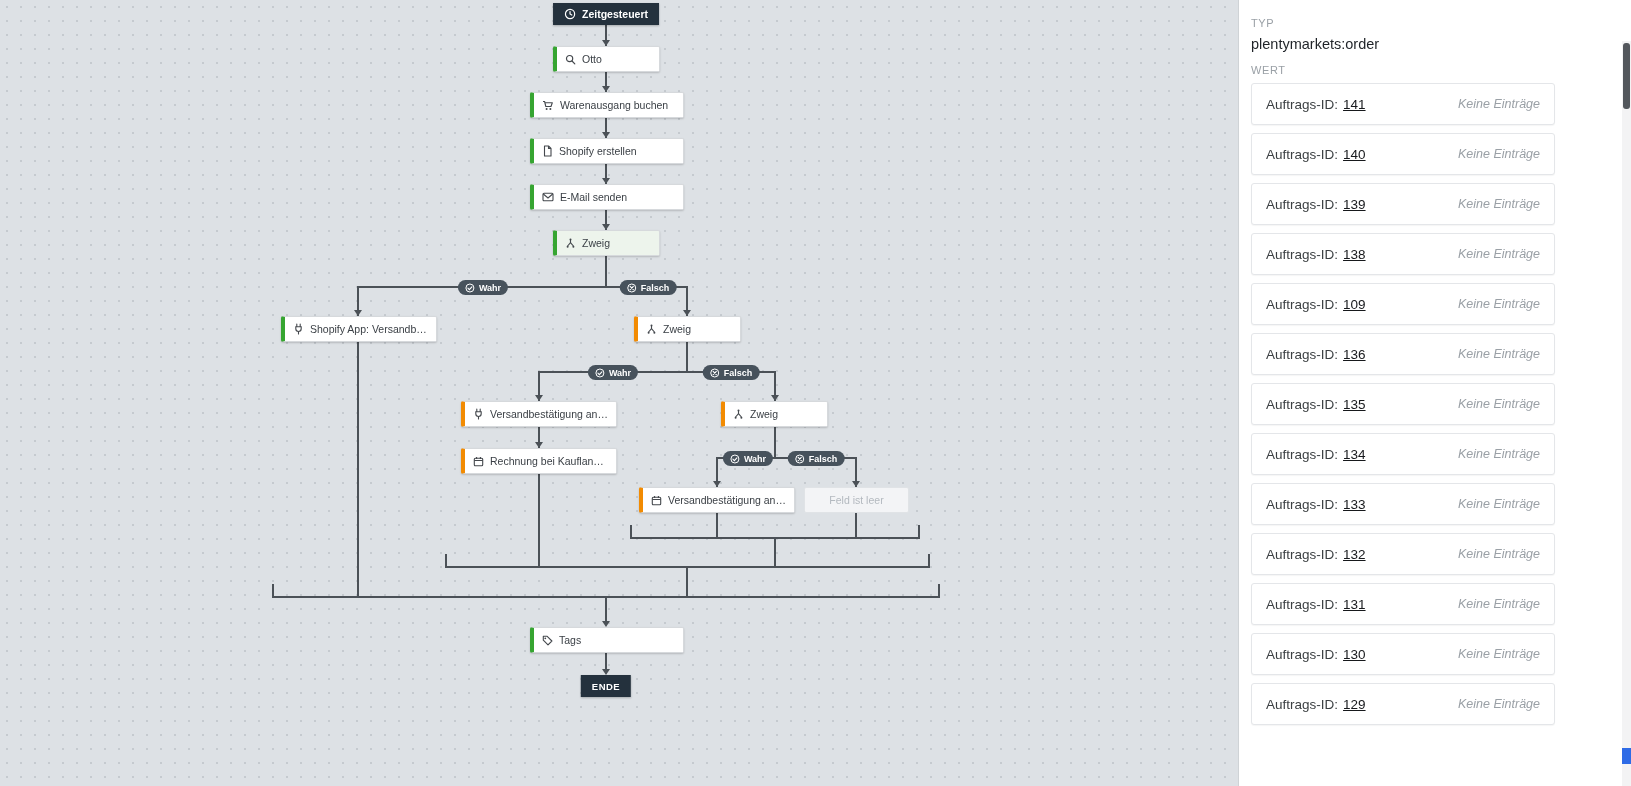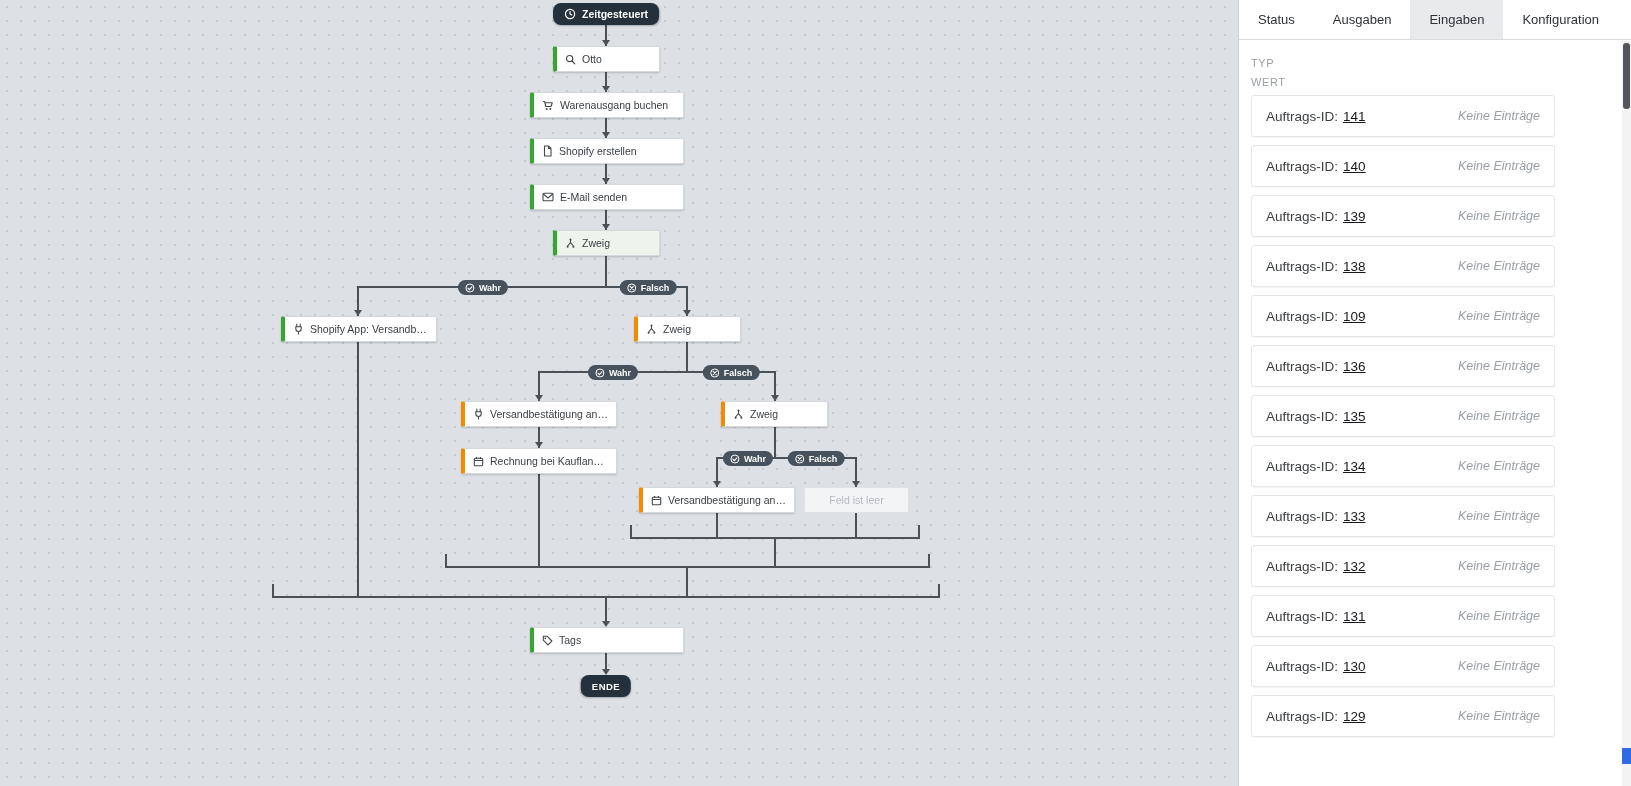--- a/index.html
+++ b/index.html
@@ -25,21 +25,21 @@
     font-size:10.5px; color:#3b4046; white-space:nowrap;
   }
   .node .lbl { overflow:hidden; text-overflow:ellipsis; }
   .node.green { border-left-color:#36a531; }
   .node.orange { border-left-color:#f28b02; }
   .node.selected { background:#edf4ec; }
   .node.disabled { background:#f3f4f6; border:1px solid #e0e3e6; border-left:1px solid #e0e3e6;
     color:#b3b9bf; justify-content:center; box-shadow:none; }
   .pill-big {
     position:absolute; transform:translateX(-50%);
-    background:#24313d; color:#fff; border-radius:8px; height:22px;
+    background:#24313d; color:#fff; border-radius:0; height:22px;
     display:inline-flex; align-items:center; gap:6px; padding:0 11px;
     font-size:10.5px; font-weight:bold; box-shadow:0 1px 2px rgba(0,0,0,.25); white-space:nowrap;
   }
   .cond {
     position:absolute; transform:translateX(-50%); z-index:2;
     background:#47525c; color:#fff; border-radius:9px; height:15px;
     display:inline-flex; align-items:center; gap:4px; padding:0 7px;
     font-size:9px; font-weight:bold; white-space:nowrap;
   }
   .icn { flex:0 0 auto; display:inline-flex; }
@@ -318,29 +318,24 @@
         </span>
       <span class="lbl">Tags</span>
     </div>
 
     <div class="pill-big" style="left:606px;top:675px;font-size:9.5px;letter-spacing:.5px">
       <span>ENDE</span>
     </div>
   </div>
 
   <div class="panel">
-    <div class="tabs">
-      <div class="tab">Status</div>
-      <div class="tab">Ausgaben</div>
-      <div class="tab active">Eingaben</div>
-      <div class="tab">Konfiguration</div>
-    </div>
 
     <div class="content">
       <div class="sec-label">TYP</div>
+      <div class="typ-value">plentymarkets:order</div>
       <div class="sec-label">WERT</div>
 
       <div class="rows">
 
           <div class="row">
             <div>
               <span>Auftrags-ID:</span><b class="oid">141</b>
             </div>
             <div class="empty">Keine Einträge</div>
           </div>

